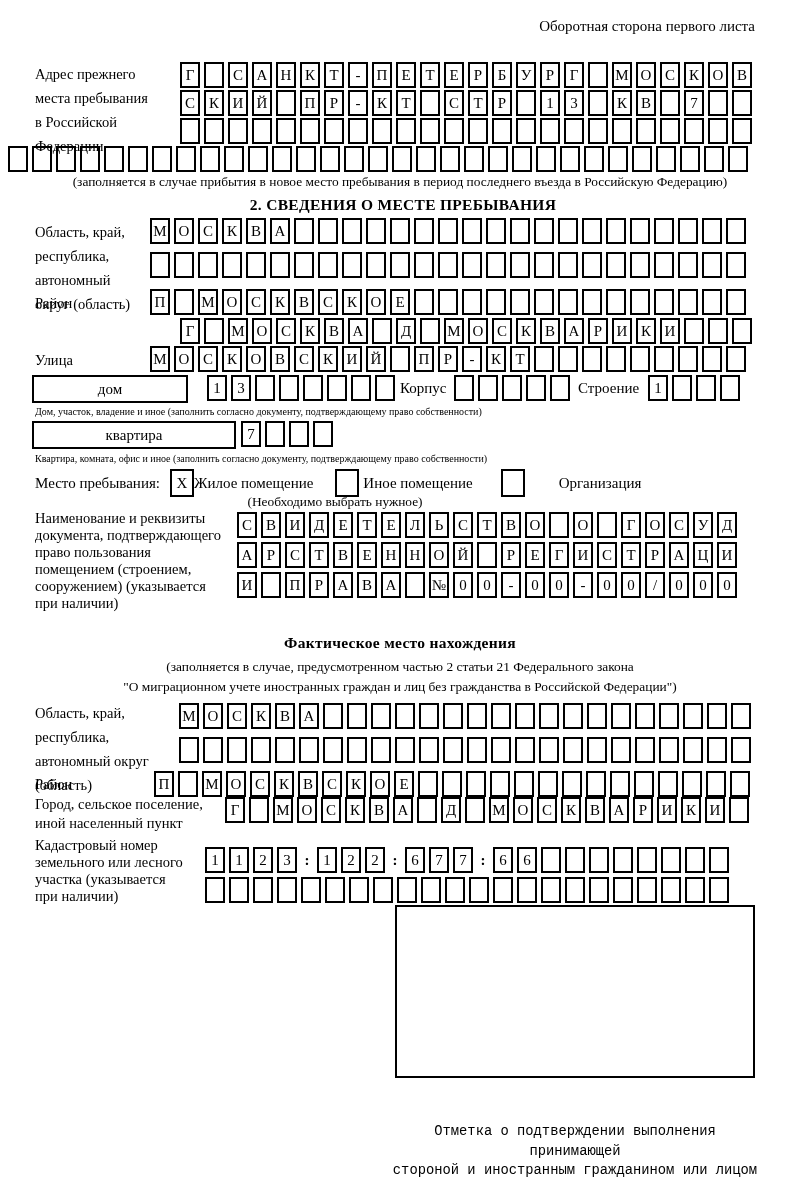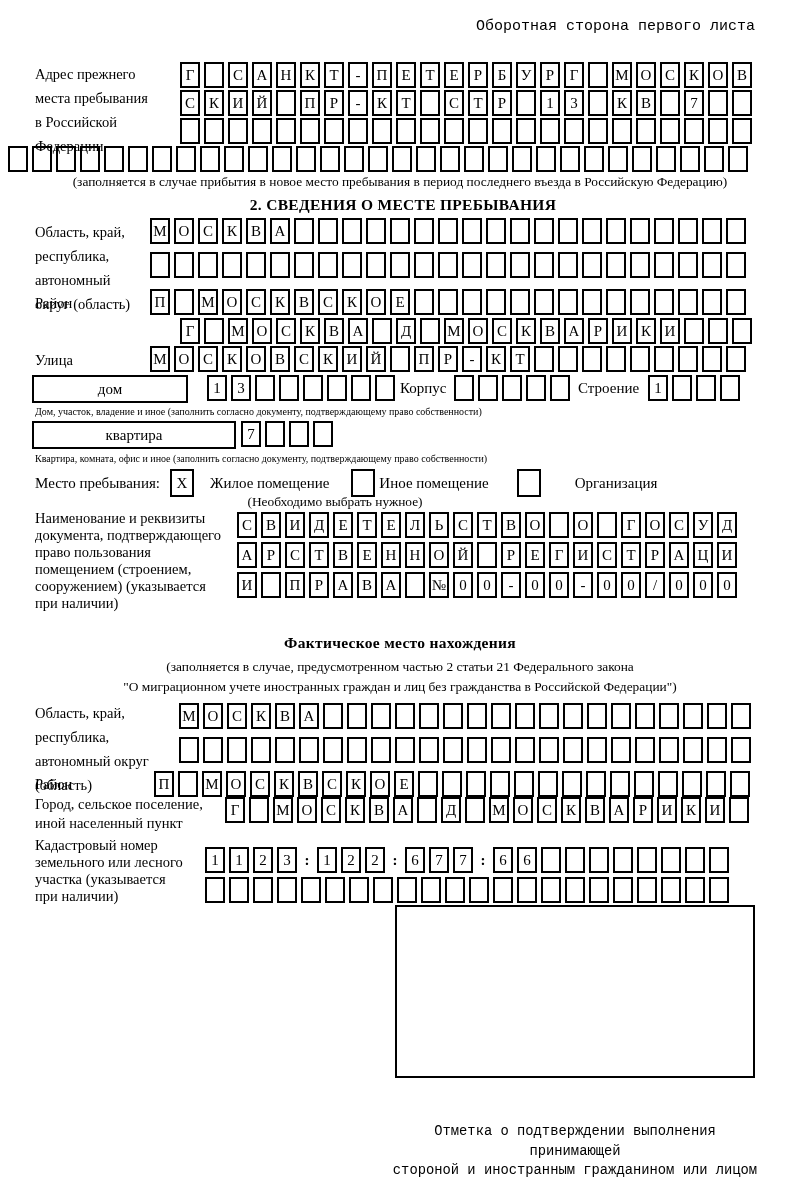--- a/index.html
+++ b/index.html
@@ -5,21 +5,21 @@
   html,body{margin:0;padding:0;background:#fff;}
   .page{position:relative;width:800px;height:1180px;background:#ffffff;color:#000;
         font-family:"Liberation Serif", serif;overflow:hidden;}
   .abs{position:absolute;}
   .lbl{font-size:14.5px;white-space:pre-line;line-height:24px;}
   .lbl.tight{line-height:19px;}
   .lbl.mid{line-height:17px;}
   .caption{font-size:10px;}
   .center{text-align:center;}
   .title{font-size:15.5px;font-weight:bold;letter-spacing:.3px;}
-  .corner{font-size:15px;text-align:right;font-family:Liberation Mono, monospace;}
+  .corner{font-size:15px;text-align:right;}
   .cellrow{display:flex;gap:4px;}
   .cell{display:inline-flex;width:20px;height:26px;border:2px solid #000;box-sizing:border-box;
         align-items:center;justify-content:center;font-size:15px;font-family:"Liberation Serif",serif;}
   .sep{display:inline-flex;width:12px;height:26px;align-items:center;justify-content:center;
        font-size:15px;font-weight:bold;}
   .boxlabel{border:2px solid #000;box-sizing:border-box;height:28px;display:flex;
             align-items:center;justify-content:center;font-size:15px;}
   .inline-lbl{font-size:15px;line-height:28px;}
   .cb{display:inline-flex;width:24px;height:28px;border:2px solid #000;box-sizing:border-box;
       align-items:center;justify-content:center;font-size:15px;}
@@ -331,21 +331,21 @@
       <span class="cell">7</span>
       <span class="cell"></span>
       <span class="cell"></span>
       <span class="cell"></span>
     </div>
   <div class="abs caption" style="left:35px;top:453px;">Квартира, комната, офис и иное (заполнить согласно документу, подтверждающему право собственности)</div>
 
   <div class="abs stayrow" style="left:35px;top:469px;">
     <span class="inline-lbl">Место пребывания:</span>
     <span class="cb" style="margin-left:10px;">X</span>
-    <span class="inline-lbl" style="margin-left:16px;">Жилое помещение</span>
+    <span class="inline-lbl" style="margin-left:0;">Жилое помещение</span>
     <span class="cb" style="margin-left:22px;"></span>
     <span class="inline-lbl" style="margin-left:4px;">Иное помещение</span>
     <span class="cb" style="margin-left:28px;"></span>
     <span class="inline-lbl" style="margin-left:34px;">Организация</span>
   </div>
   <div class="abs note center" style="left:180px;top:494px;width:310px;">(Необходимо выбрать нужное)</div>
 
   <div class="abs lbl mid" style="left:35px;top:510px;width:215px;">Наименование и реквизиты
 документа, подтверждающего
 право пользования

